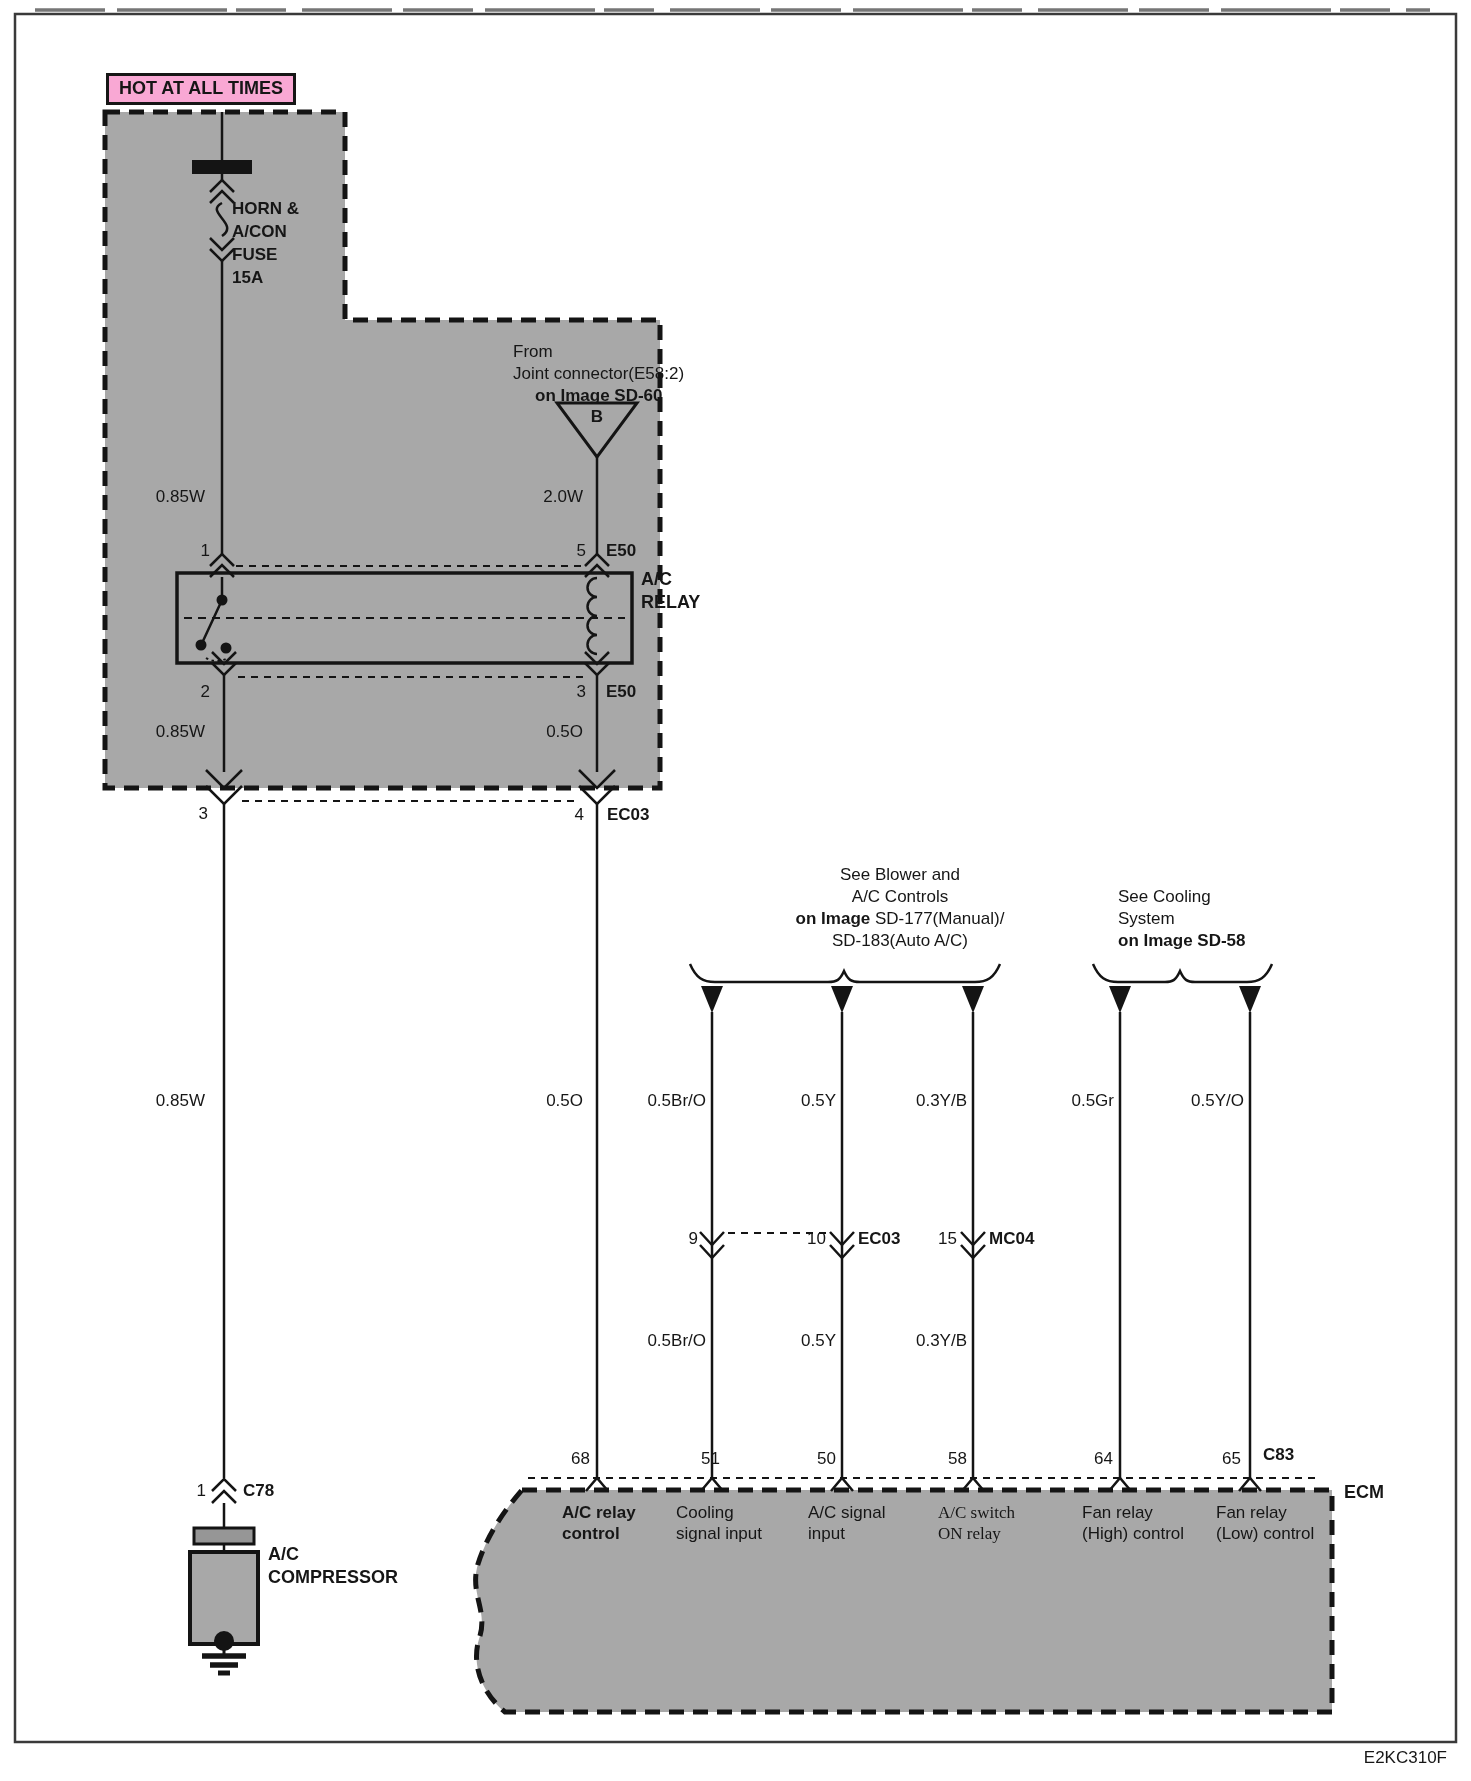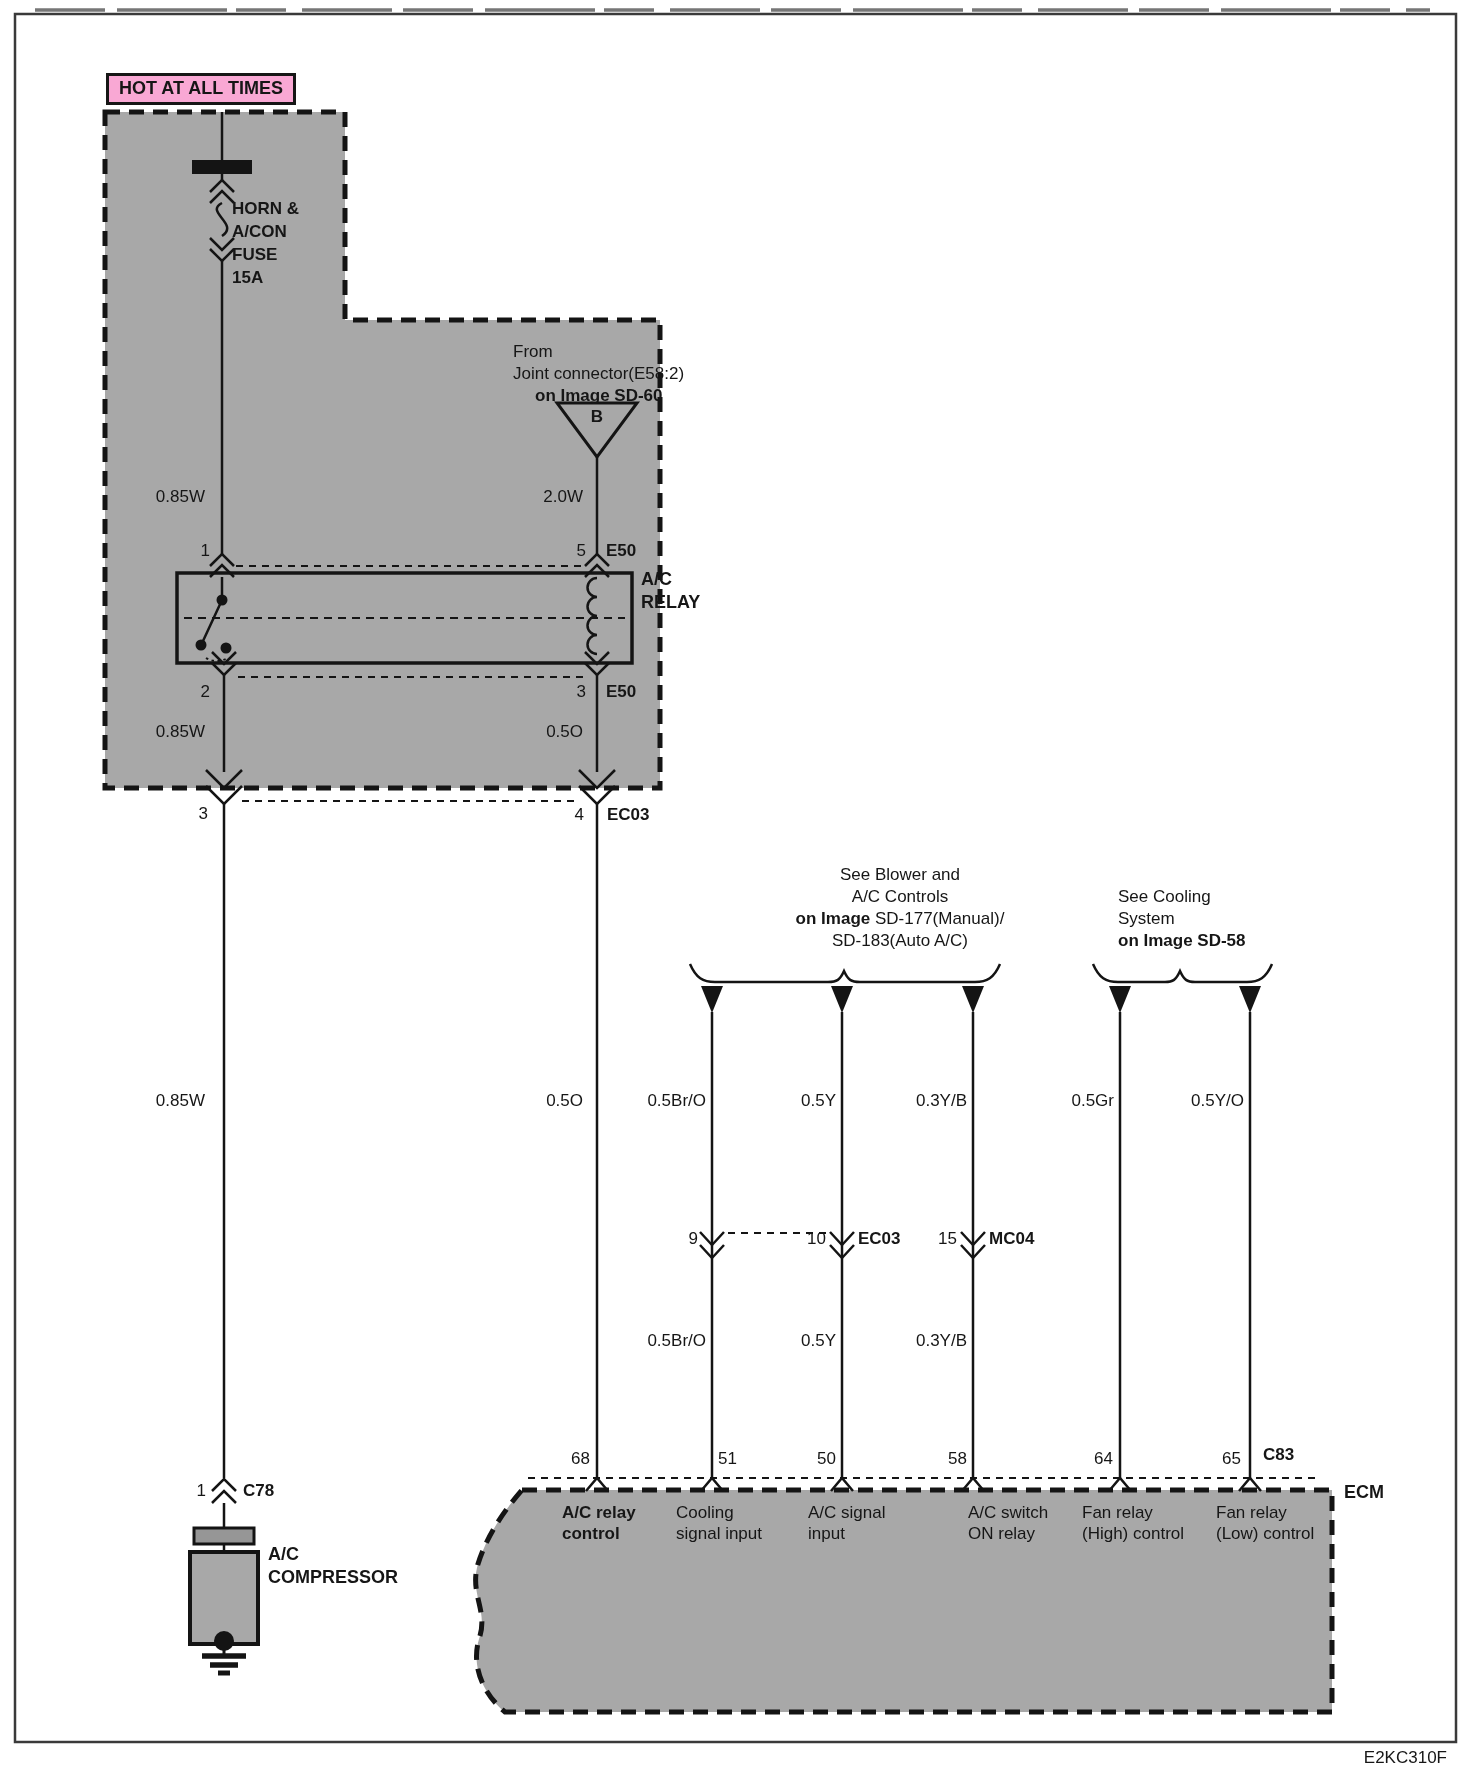--- a/index.html
+++ b/index.html
@@ -185,41 +185,41 @@
   <div class="lbl r40" style="left:786px;top:1228px;">10</div>
   <div class="lbl b" style="left:858px;top:1228px;">EC03</div>
   <div class="lbl r40" style="left:917px;top:1228px;">15</div>
   <div class="lbl b" style="left:989px;top:1228px;">MC04</div>
 
   <div class="lbl r80" style="left:626px;top:1330px;">0.5Br/O</div>
   <div class="lbl r80" style="left:756px;top:1330px;">0.5Y</div>
   <div class="lbl r80" style="left:887px;top:1330px;">0.3Y/B</div>
 
   <div class="lbl r40" style="left:550px;top:1448px;">68</div>
-  <div class="lbl r40" style="left:697px;top:1448px;">51</div>
+  <div class="lbl r40" style="left:680px;top:1448px;">51</div>
   <div class="lbl r40" style="left:796px;top:1448px;">50</div>
   <div class="lbl r40" style="left:927px;top:1448px;">58</div>
   <div class="lbl r40" style="left:1073px;top:1448px;">64</div>
   <div class="lbl r40" style="left:1201px;top:1448px;">65</div>
   <div class="lbl b" style="left:1263px;top:1444px;">C83</div>
   <div class="lbl b" style="left:1344px;top:1482px;font-size:18px;">ECM</div>
 
   <div class="lbl stack" style="left:562px;top:1502px;font-weight:bold;">
     <div>A/C relay</div>
     <div>control</div>
   </div>
   <div class="lbl stack" style="left:676px;top:1502px;">
     <div>Cooling</div>
     <div>signal input</div>
   </div>
   <div class="lbl stack" style="left:808px;top:1502px;">
     <div>A/C signal</div>
     <div>input</div>
   </div>
-  <div class="lbl stack" style="left:968px;top:1502px;">
+  <div class="lbl stack" style="left:938px;top:1502px;font-family:Liberation Serif, serif;">
     <div>A/C switch</div>
     <div>ON relay</div>
   </div>
   <div class="lbl stack" style="left:1082px;top:1502px;">
     <div>Fan relay</div>
     <div>(High) control</div>
   </div>
   <div class="lbl stack" style="left:1216px;top:1502px;">
     <div>Fan relay</div>
     <div>(Low) control</div>

